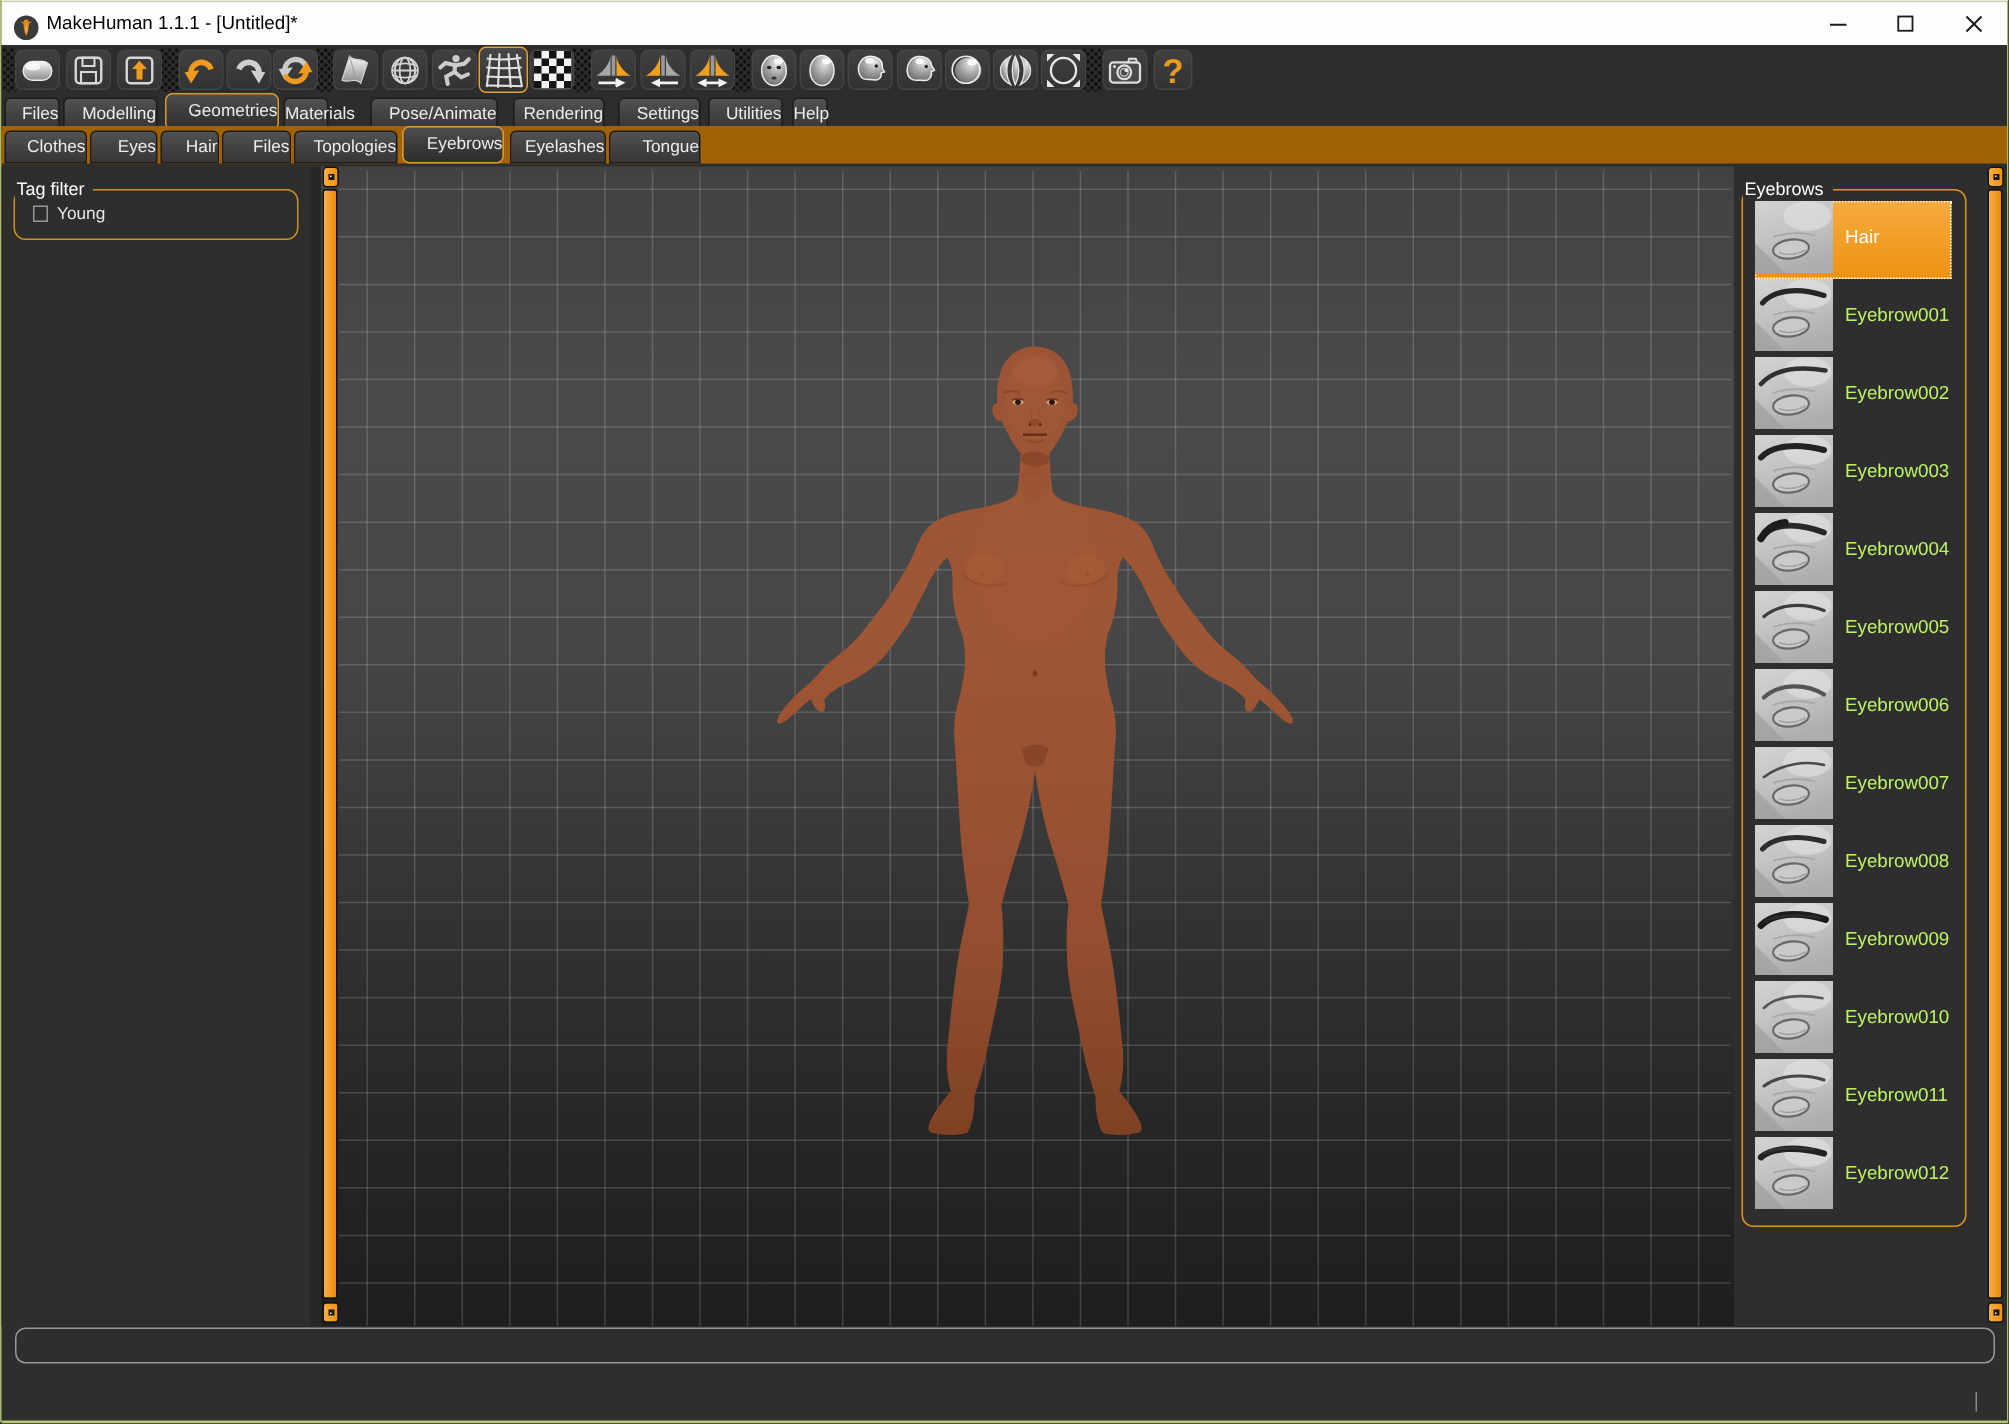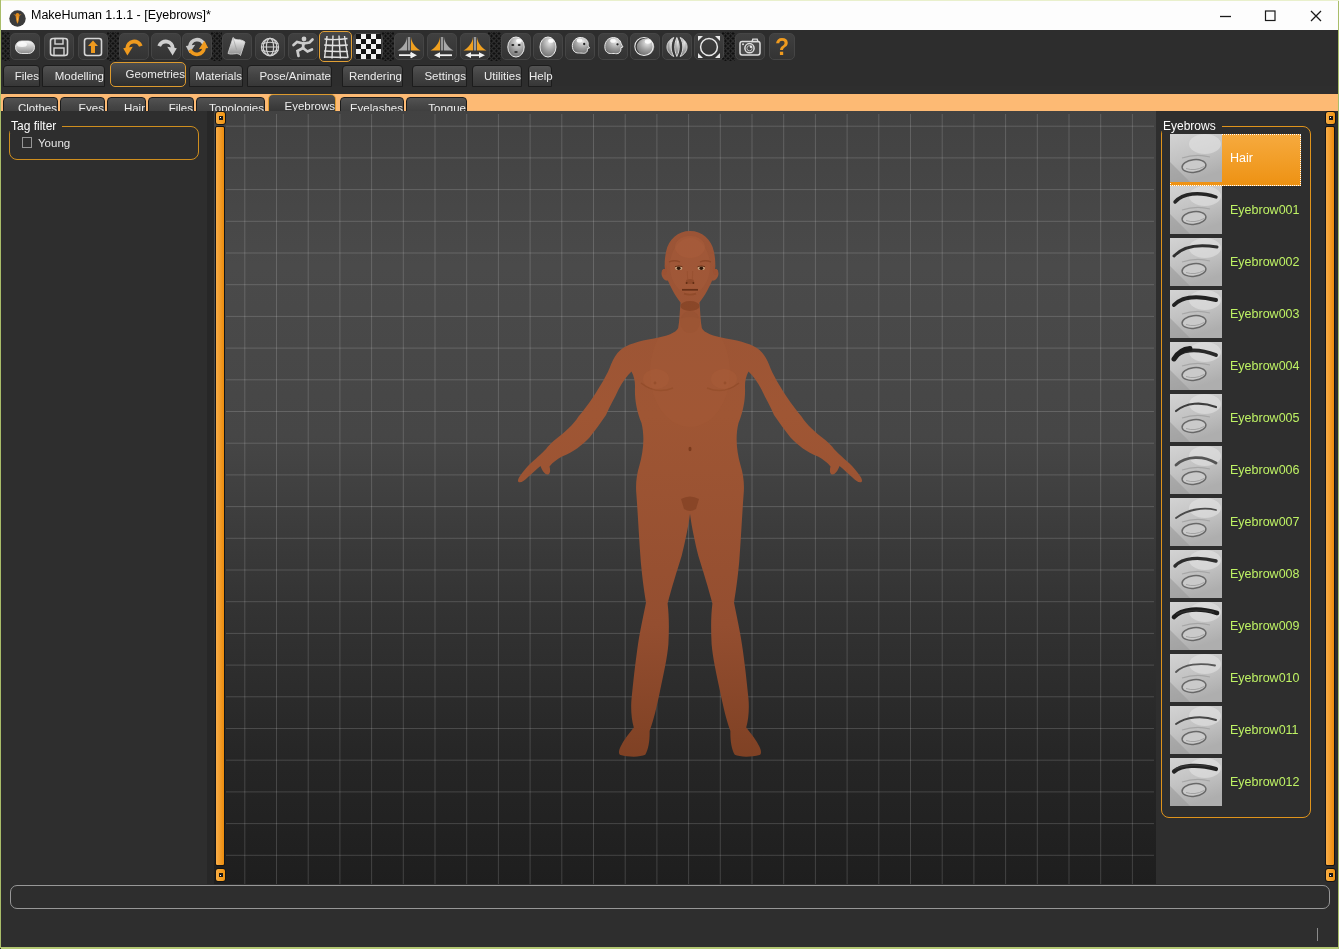--- a/index.html
+++ b/index.html
@@ -21,21 +21,21 @@
 <div class="abs" style="left:0;top:0;width:1339px;height:1px;background:#e9f0cc"></div>
 <div class="abs" style="left:0;top:1;width:1px;height:948px;background:#a9bd69"></div>
 <div class="abs" style="left:1338px;top:1px;width:1px;height:948px;background:#a9bd69"></div>
 <div class="abs" style="left:1px;top:947px;width:1337px;height:2px;background:#b4c873"></div>
 <div class="abs" style="left:1px;top:1px;width:1337px;height:29px;background:#fdfdfd">
 <svg class="abs" style="left:8px;top:9px" width="17" height="17" viewBox="0 0 17 17">
 <circle cx="8.5" cy="8.5" r="8.2" fill="#3b3b3b"></circle>
 <path d="M8.5 3 C9.6 3 10.3 3.8 10.2 4.8 L12.6 4.2 L10.4 5.8 C10.1 8.5 9.6 12.5 8.5 13.8 C7.4 12.5 6.9 8.5 6.6 5.8 L4.4 4.2 L6.8 4.8 C6.7 3.8 7.4 3 8.5 3 Z" fill="#e08a1c"></path>
 <path d="M8.5 5.2 L8.9 9.5 L8.5 12.5 L8.1 9.5 Z" fill="#f7c267"></path>
 </svg>
-<span class="abs" style="left:30px;top:7px;font-size:12.5px;color:#000">MakeHuman 1.1.1 - [Eyebrows]*</span>
+<span class="abs" style="left:30px;top:7px;font-size:12.5px;color:#000">MakeHuman 1.1.1 - [Untitled]*</span>
 <svg class="abs" style="left:1210px;top:0" width="120" height="29" viewBox="0 0 120 29">
 <line x1="9" y1="15.5" x2="20" y2="15.5" stroke="#1a1a1a" stroke-width="1.3"></line>
 <rect x="54.5" y="10" width="9.5" height="9.5" fill="none" stroke="#1a1a1a" stroke-width="1.2"></rect>
 <path d="M100 10 L110 20 M110 10 L100 20" stroke="#1a1a1a" stroke-width="1.3"></path>
 </svg>
 </div>
 <div class="abs" style="left:1px;top:30px;width:1337px;height:32px;background:#2d2d2d">
 <div class="dots" style="left:1px;width:8px"></div>
 <div class="dots" style="left:106px;width:12px"></div>
 <div class="dots" style="left:210px;width:11px"></div>
@@ -286,28 +286,28 @@
 <div class="tb" style="left:768px;width:26px">
       <svg width="24" height="26" viewBox="0 0 24 26">
         <text x="12" y="21" font-family="Liberation Sans" font-size="23" font-weight="bold" fill="#ef9a1e" text-anchor="middle">?</text>
       </svg>
     </div>
 </div>
 <div class="abs" style="left:1px;top:62px;width:1337px;height:24px;background:#2d2d2d">
 <div class="tab" style="left:2px;width:37px">Files</div>
 <div class="tab" style="left:41px;width:63px">Modelling</div>
 <div class="tab tabsel" style="left:109px;width:76px">Geometries</div>
-<div class="tab" style="left:188px;width:54px">Materials</div>
+<div class="tab" style="left:188px;width:30px">Materials</div>
 <div class="tab" style="left:246px;width:85px">Pose/Animate</div>
 <div class="tab" style="left:341px;width:61px">Rendering</div>
 <div class="tab" style="left:411px;width:55px">Settings</div>
 <div class="tab" style="left:471px;width:50px">Utilities</div>
 <div class="tab" style="left:527px;width:24px">Help</div>
 </div>
-<div class="abs" style="left:1px;top:94px;width:1337px;height:25px;background:#fdba74">
+<div class="abs" style="left:1px;top:84px;width:1337px;height:25px;background:#a16207">
 <div class="tab" style="left:2px;width:55px">Clothes</div>
 <div class="tab" style="left:59px;width:45px">Eyes</div>
 <div class="tab" style="left:106px;width:39px">Hair</div>
 <div class="tab" style="left:147px;width:46px">Files</div>
 <div class="tab" style="left:195px;width:69px">Topologies</div>
 <div class="tab tabsel" style="left:267px;width:68px">Eyebrows</div>
 <div class="tab" style="left:339px;width:64px">Eyelashes</div>
 <div class="tab" style="left:405px;width:61px">Tongue</div>
 </div>
 <div class="abs" style="left:1px;top:111px;width:206px;height:773px;background:#2e2e2e">

